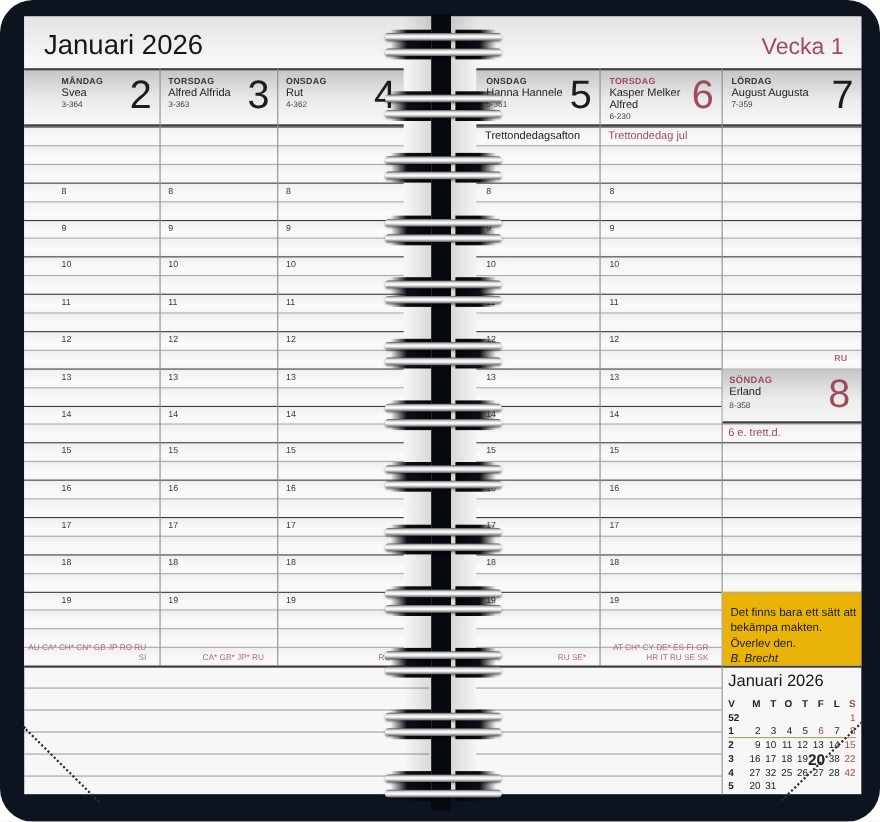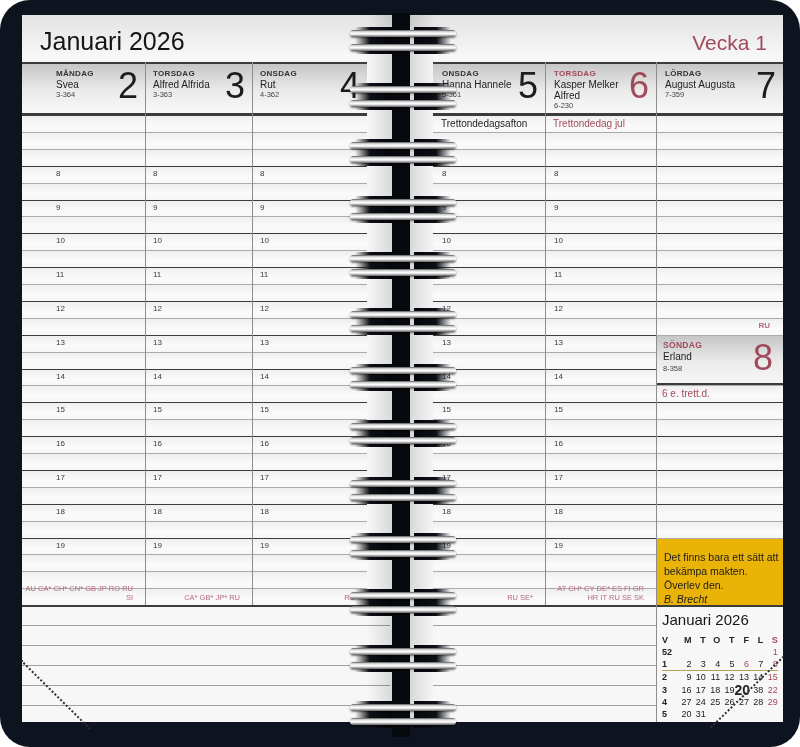--- a/index.html
+++ b/index.html
@@ -215,26 +215,26 @@
           <div style="width: 14.4px; text-align: right; font-size: 9px; line-height: 11px; color: rgb(34, 34, 34);">17</div>
           <div style="width: 14.4px; text-align: right; font-size: 9px; line-height: 11px; color: rgb(34, 34, 34);">18</div>
           <div style="width: 14.4px; text-align: right; font-size: 9px; line-height: 11px; color: rgb(34, 34, 34);">19</div>
           <div style="width: 14.4px; text-align: right; font-size: 14px; line-height: 11px; color: rgb(34, 34, 34); font-weight: bold;">20</div>
           <div style="width: 14.4px; text-align: right; font-size: 9px; line-height: 11px; color: rgb(34, 34, 34);">38</div>
           <div style="width: 14.4px; text-align: right; font-size: 9px; line-height: 11px; color: rgb(160, 74, 92);">22</div>
         </div>
         <div style="display: flex; width: 100%; height: 12.4px; align-items: flex-end; box-sizing: border-box;">
           <div style="width: 15px; text-align: left; font-size: 9px; line-height: 11px; font-weight: 700; color: rgb(34, 34, 34);">4</div>
           <div style="width: 14.4px; text-align: right; font-size: 9px; line-height: 11px; color: rgb(34, 34, 34);">27</div>
-          <div style="width: 14.4px; text-align: right; font-size: 9px; line-height: 11px; color: rgb(34, 34, 34);">24</div>
+          <div style="width: 14.4px; text-align: right; font-size: 9px; line-height: 11px; color: rgb(34, 34, 34);">32</div>
           <div style="width: 14.4px; text-align: right; font-size: 9px; line-height: 11px; color: rgb(34, 34, 34);">25</div>
           <div style="width: 14.4px; text-align: right; font-size: 9px; line-height: 11px; color: rgb(34, 34, 34);">26</div>
           <div style="width: 14.4px; text-align: right; font-size: 9px; line-height: 11px; color: rgb(34, 34, 34);">27</div>
           <div style="width: 14.4px; text-align: right; font-size: 9px; line-height: 11px; color: rgb(34, 34, 34);">28</div>
-          <div style="width: 14.4px; text-align: right; font-size: 9px; line-height: 11px; color: rgb(160, 74, 92);">29</div>
+          <div style="width: 14.4px; text-align: right; font-size: 9px; line-height: 11px; color: rgb(160, 74, 92);">42</div>
         </div>
         <div style="display: flex; width: 100%; height: 12.4px; align-items: flex-end; box-sizing: border-box;">
           <div style="width: 15px; text-align: left; font-size: 9px; line-height: 11px; font-weight: 700; color: rgb(34, 34, 34);">5</div>
           <div style="width: 14.4px; text-align: right; font-size: 9px; line-height: 11px; color: rgb(34, 34, 34);">20</div>
           <div style="width: 14.4px; text-align: right; font-size: 9px; line-height: 11px; color: rgb(34, 34, 34);">31</div>
           <div style="width: 14.4px; text-align: right; font-size: 9px; line-height: 11px; color: rgb(34, 34, 34);"></div>
           <div style="width: 14.4px; text-align: right; font-size: 9px; line-height: 11px; color: rgb(34, 34, 34);"></div>
           <div style="width: 14.4px; text-align: right; font-size: 9px; line-height: 11px; color: rgb(34, 34, 34);"></div>
           <div style="width: 14.4px; text-align: right; font-size: 9px; line-height: 11px; color: rgb(34, 34, 34);"></div>
           <div style="width: 14.4px; text-align: right; font-size: 9px; line-height: 11px; color: rgb(34, 34, 34);"></div>

